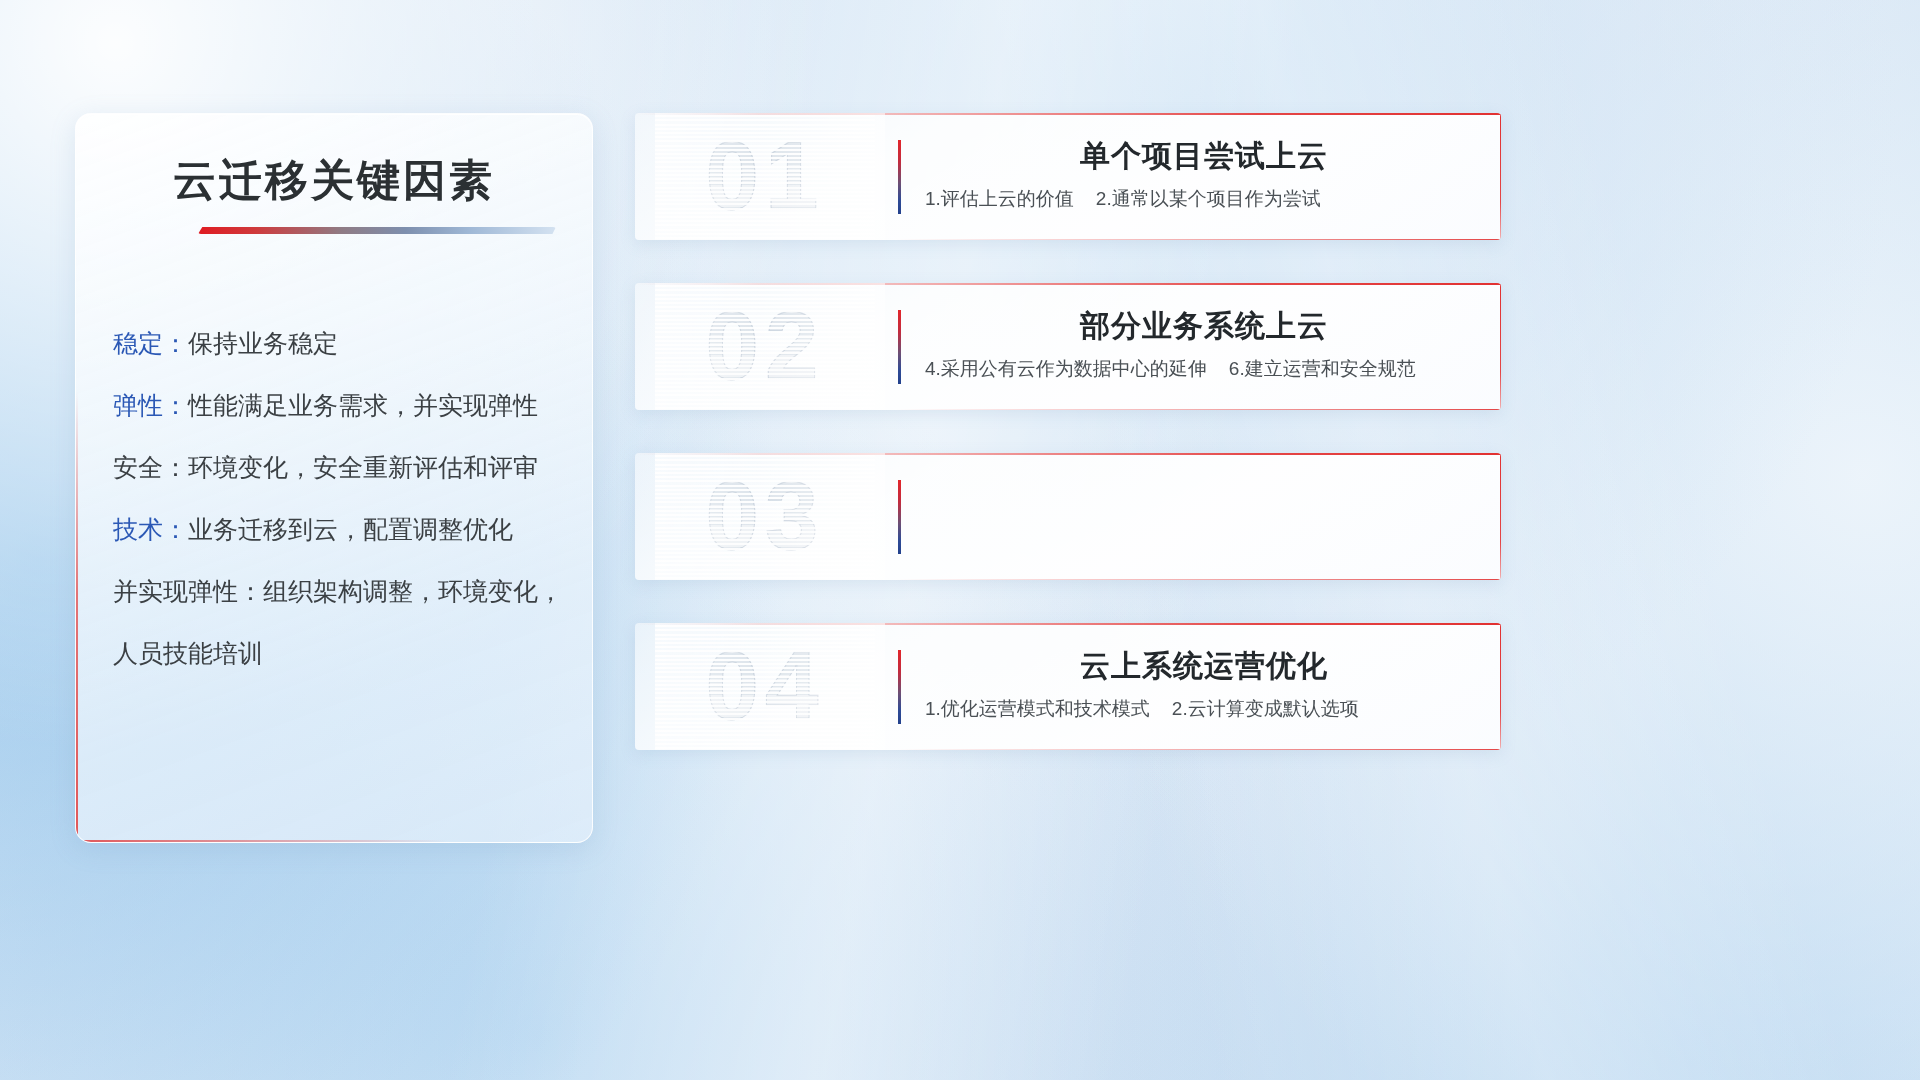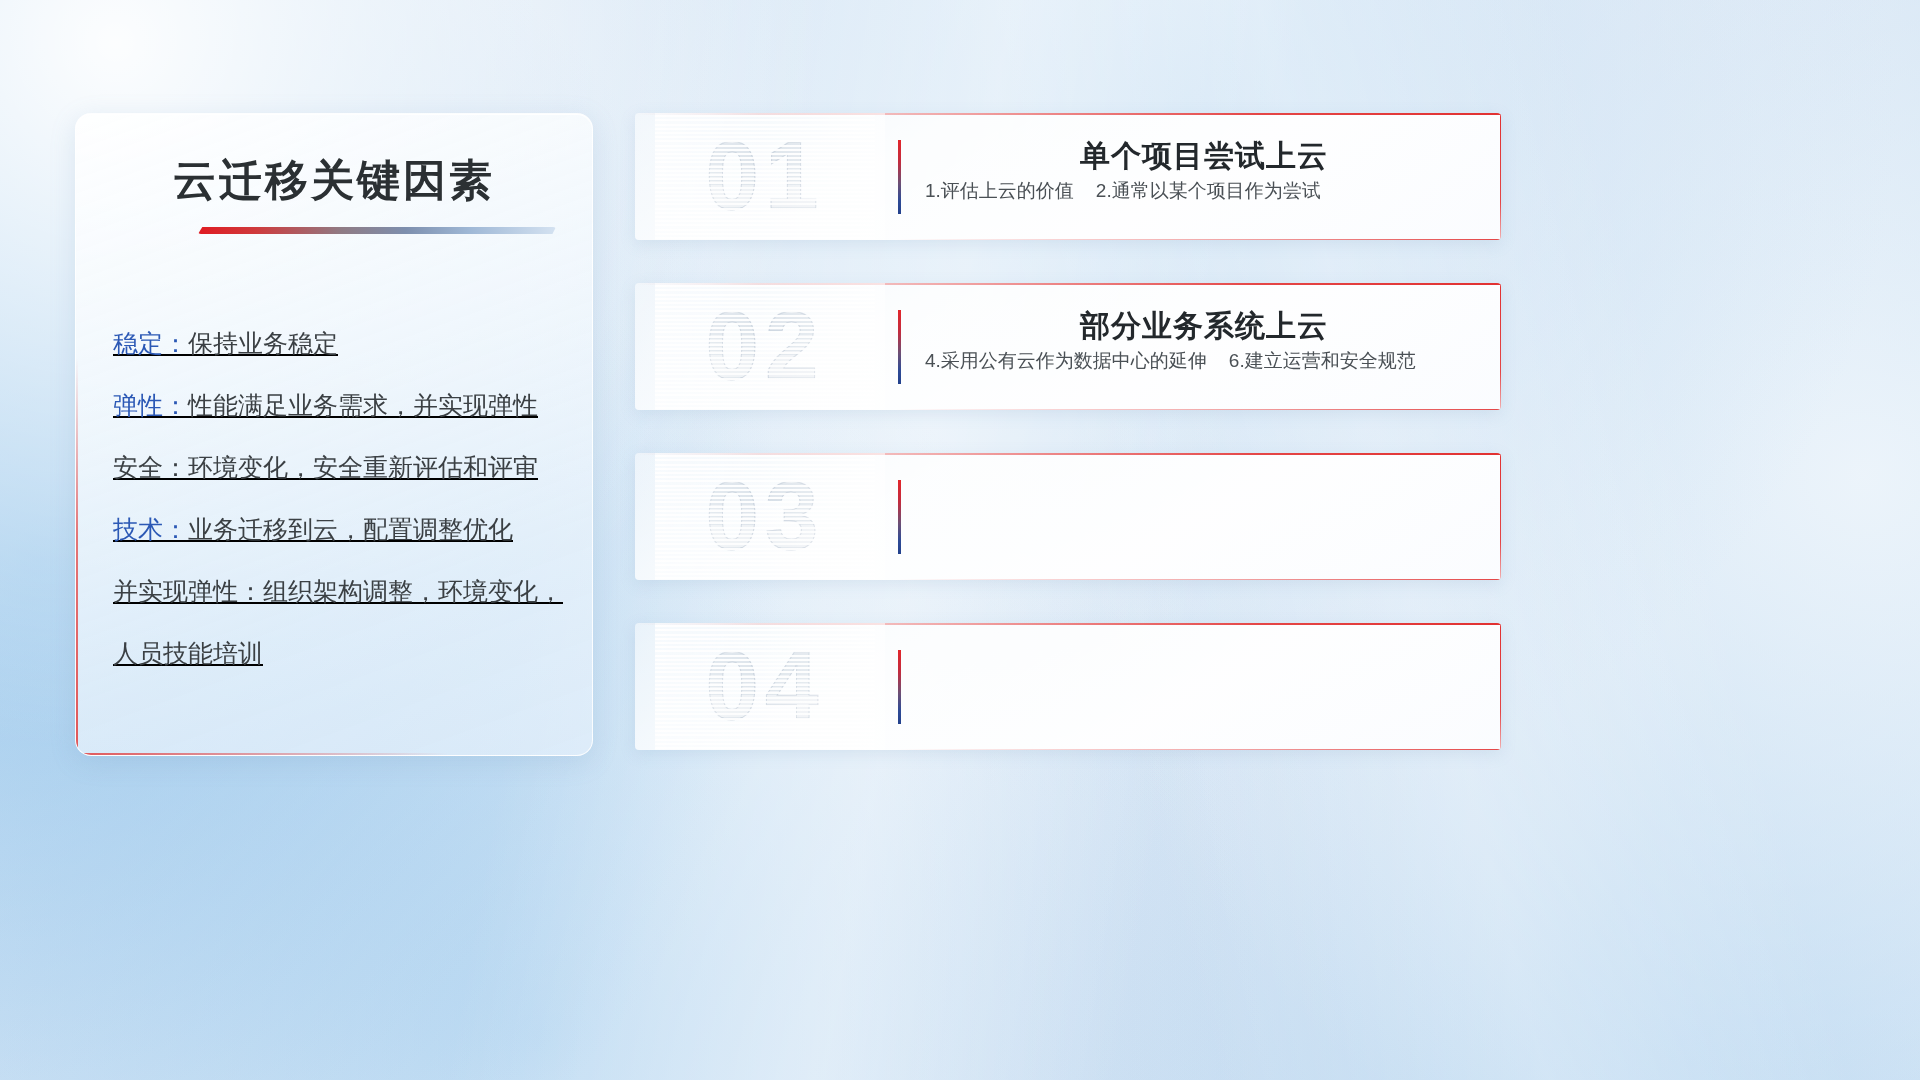--- a/index.html
+++ b/index.html
@@ -32,21 +32,21 @@
     background:
       linear-gradient(100deg, rgba(255,255,255,0) 30%, rgba(255,255,255,0.40) 48%, rgba(255,255,255,0) 62%),
       linear-gradient(75deg, rgba(255,255,255,0) 55%, rgba(255,255,255,0.30) 70%, rgba(255,255,255,0) 84%);
     pointer-events: none;
   }
 
   
   .left-panel {
     position: absolute;
     left: 75px; top: 113px;
-    width: 518px; height: 643px;
+    width: 518px; height: 730px;
     border-radius: 16px;
     background:
       linear-gradient(160deg, rgba(255,255,255,0.88) 0%, rgba(247,251,254,0.80) 35%, rgba(235,244,252,0.72) 72%, rgba(229,240,251,0.70) 100%);
     border: 1px solid rgba(255,255,255,0.85);
     box-shadow: 0 6px 26px rgba(110,150,190,0.18), inset 0 1px 0 rgba(255,255,255,0.9);
     overflow: hidden;
   }
   
   .left-panel::after {
     content: "";
@@ -79,21 +79,20 @@
     width: 358px; height: 7px;
     border-radius: 3px;
     background: linear-gradient(90deg, #e01b22 0%, #cf3a3c 16%, #8f7b84 40%, #7d8fae 58%, #9fb8d6 76%, #d4e2f1 100%);
     clip-path: polygon(1.2% 0, 100% 0, 99% 100%, 0 100%);
   }
 
   .factor-list {
     position: absolute;
     left: 37px; top: 198px;
     right: 22px;
-    text-decoration: underline;
   }
   .factor-row {
     font-size: 25px;
     line-height: 62px;
     color: #3b4044;
     white-space: nowrap;
   }
   .factor-key { color: #2b58b5; }
   .factor-key.plain { color: #3b4044; }
   .factor-val { color: #3b4044; }
@@ -196,20 +195,21 @@
   .card-title {
     font-size: 30px;
     font-weight: bold;
     color: #23282c;
     letter-spacing: 1px;
     line-height: 44px;
     white-space: nowrap;
     text-align: center;
   }
   .card-desc {
+    margin-top: 8px;
     font-size: 19px;
     color: #4a5055;
     line-height: 26px;
     white-space: nowrap;
   }
   .desc-gap { display: inline-block; width: 22px; }
 </style>
 </head>
 <body>
 
@@ -290,16 +290,22 @@
 
     <div class="card">
       <div class="edge-top"></div>
       <div class="edge-right"></div>
       <div class="edge-bottom"></div>
       <div class="card-num-base">04</div>
       <div class="card-num">04</div>
       <div class="card-num-mask"></div>
       <div class="card-num-wash"></div>
       <div class="card-divider"></div>
+      <div class="card-body">
+        <div class="card-title">云上系统运营优化</div>
+        <div class="card-desc">
+          <span>1.优化运营模式和技术模式</span><span class="desc-gap"></span><span>2.云计算变成默认选项</span>
+        </div>
+      </div>
     </div>
 
   </div>
 </div>
 
 </body></html>

